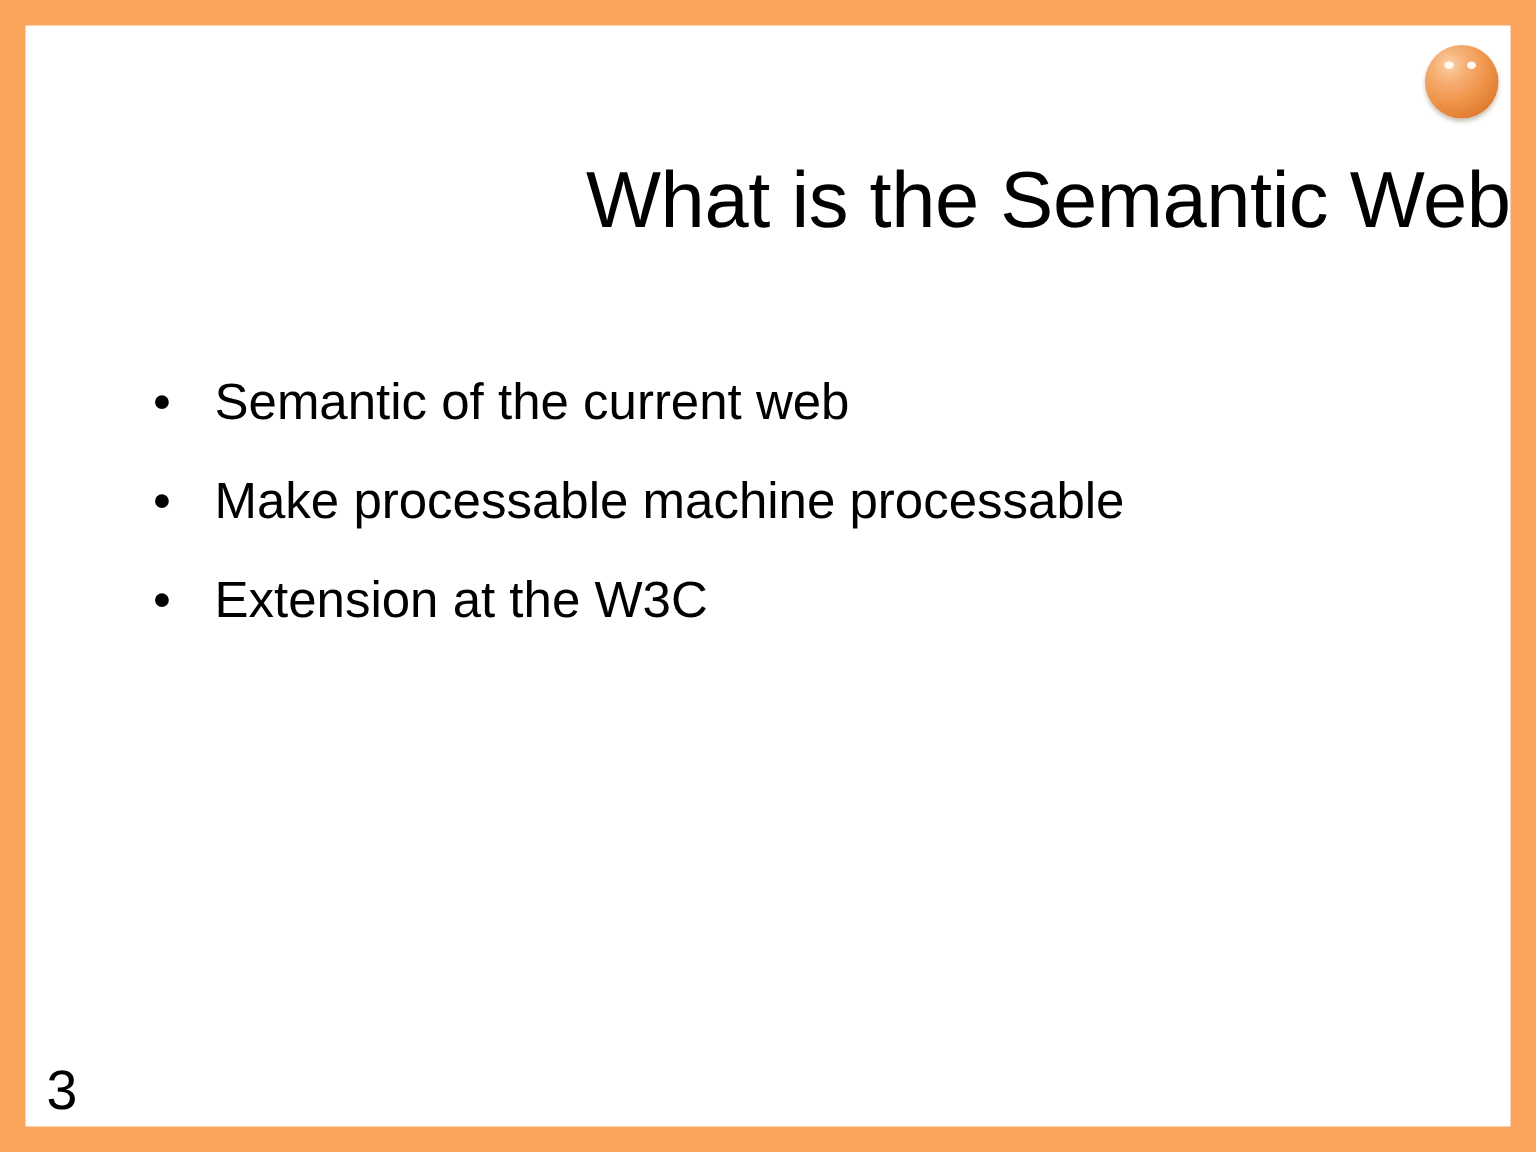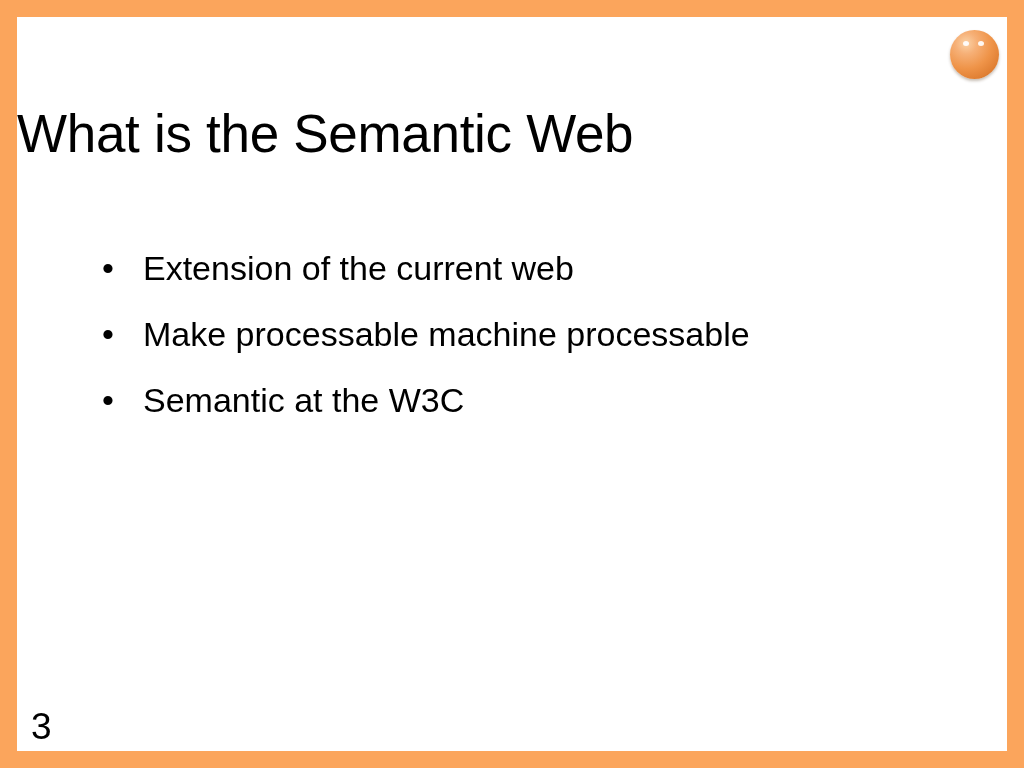--- a/index.html
+++ b/index.html
@@ -62,21 +62,21 @@
     filter: blur(0.4px);
   }
   .sphere-decoration::before { left: 13px; top: 11px; }
   .sphere-decoration::after  { left: 28px; top: 11px; }
 
   .slide-title {
     position: absolute;
     left: 0;
     top: 88px;
     width: 990px;
-    text-align: left;
+    text-align: right;
     font-size: 53px;
     font-weight: normal;
     line-height: 1.08;
     color: #000000;
     letter-spacing: -0.3px;
     margin: 0;
     white-space: nowrap;
   }
 
   .bullet-list {
@@ -122,28 +122,28 @@
 <div class="slide-frame">
   <div class="slide-canvas">
 
     <div class="sphere-decoration"></div>
 
     <h1 class="slide-title">What is the Semantic Web</h1>
 
     <ul class="bullet-list">
       <li class="bullet-item">
         <span class="bullet-marker">•</span>
-        <span class="bullet-text">Extension of the current web</span>
+        <span class="bullet-text">Semantic of the current web</span>
       </li>
       <li class="bullet-item">
         <span class="bullet-marker">•</span>
         <span class="bullet-text">Make processable machine processable</span>
       </li>
       <li class="bullet-item">
         <span class="bullet-marker">•</span>
-        <span class="bullet-text">Semantic at the W3C</span>
+        <span class="bullet-text">Extension at the W3C</span>
       </li>
     </ul>
 
     <div class="page-number">3</div>
 
   </div>
 </div>
 
 </body></html>

